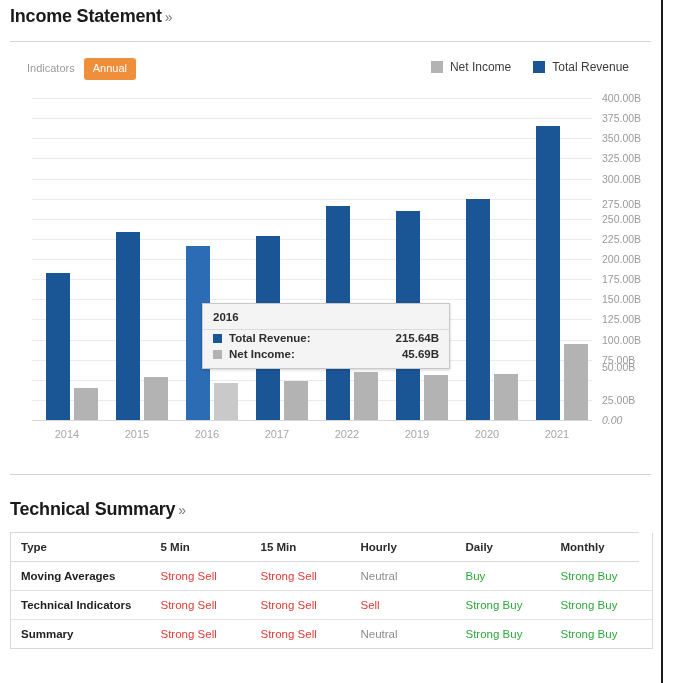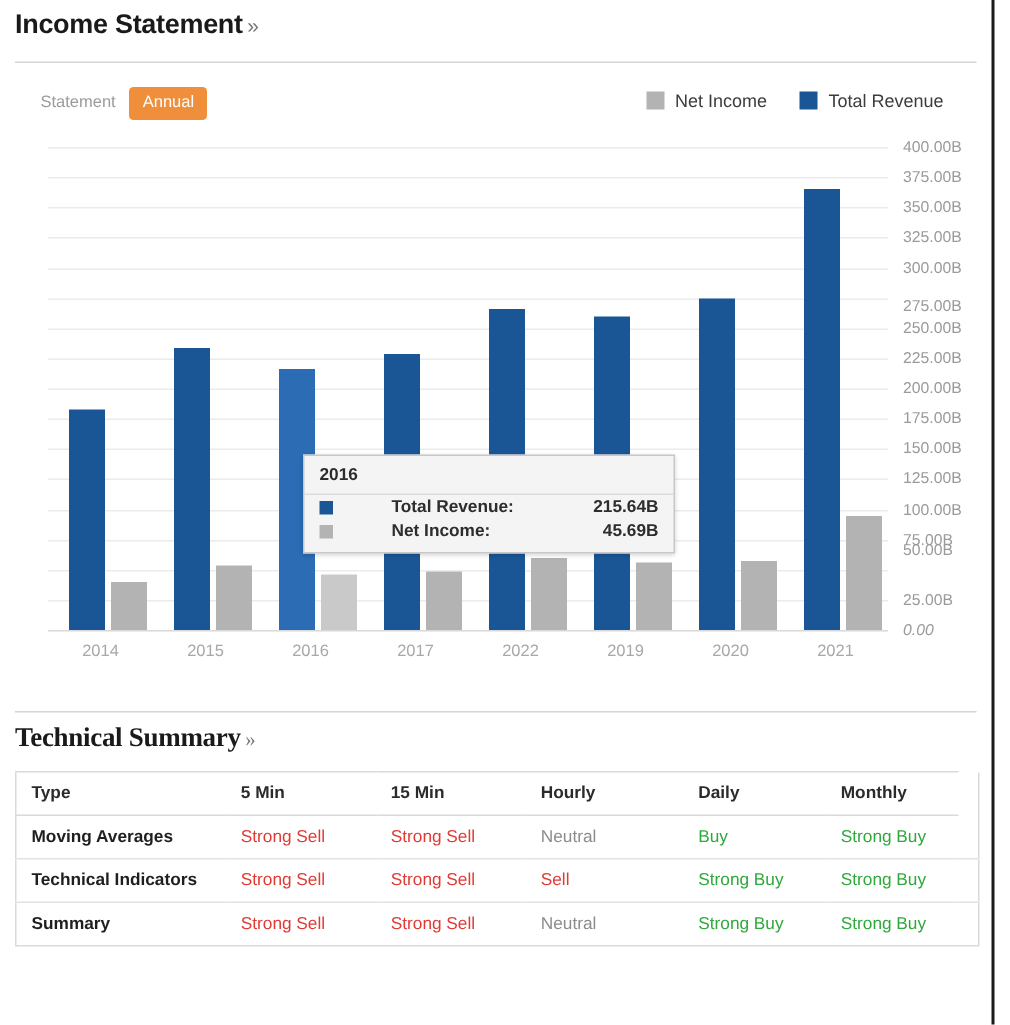--- a/index.html
+++ b/index.html
@@ -77,25 +77,25 @@
     font-size:11.5px;
   }
   .tt-title{
     padding:7px 10px 6px 10px;font-weight:bold;color:#2d2d2d;font-size:11.5px;
     border-bottom:1px solid #dcdcdc;
   }
   .tt-row{display:flex;align-items:center;padding:2px 10px;}
   .tt-row:first-of-type{padding-top:6px;}
   .tt-row:last-child{padding-bottom:8px;}
   .tt-sw{width:9px;height:9px;margin-right:7px;flex:none;}
-  .tt-lbl{font-weight:bold;color:#2d2d2d;margin-left:32px;}
+  .tt-lbl{font-weight:bold;color:#2d2d2d;}
   .tt-val{margin-left:auto;font-weight:bold;color:#2d2d2d;}
 
   
-  .ts-head{font-family:Liberation Serif, serif;}
+  .ts-head{margin-top:18px;}
   table{border-collapse:collapse;width:643px;margin-top:12px;font-size:11.5px;}
   th,td{text-align:left;padding:8px 0 8px 10px;border-bottom:1px solid #e2e2e2;}
   thead th{border-top:1px solid #d9d9d9;border-bottom:1px solid #d9d9d9;font-weight:bold;color:#2b2b2b;}
   tbody tr:last-child td{border-bottom:1px solid #d9d9d9;}
   table{border-left:1px solid #d9d9d9;border-right:1px solid #d9d9d9;}
   td.type{font-weight:bold;color:#1f1f1f;}
   .c-sell{color:#e03a35;}
   .c-buy{color:#2fa83c;}
   .c-neutral{color:#8c8c8c;}
   col.c0{width:140px;} col.c1{width:100px;} col.c2{width:100px;}
@@ -107,21 +107,21 @@
 <div class="page">
   <div class="inner">
 
     <div class="sec-head">
       <span>Income Statement</span><span class="chev">»</span>
     </div>
     <div class="rule"></div>
 
     <div class="chart-top">
       <div class="toggle">
-        <span class="tg">Statement</span>
+        <span class="tg">Indicators</span>
         <span class="tg active">Annual</span>
       </div>
       <div class="legend">
         <span class="lg">
           <i class="swatch" style="background: rgb(179, 179, 179);"></i>
           <span>Net Income</span>
         </span>
         <span class="lg">
           <i class="swatch" style="background: rgb(26, 85, 150);"></i>
           <span>Total Revenue</span>

